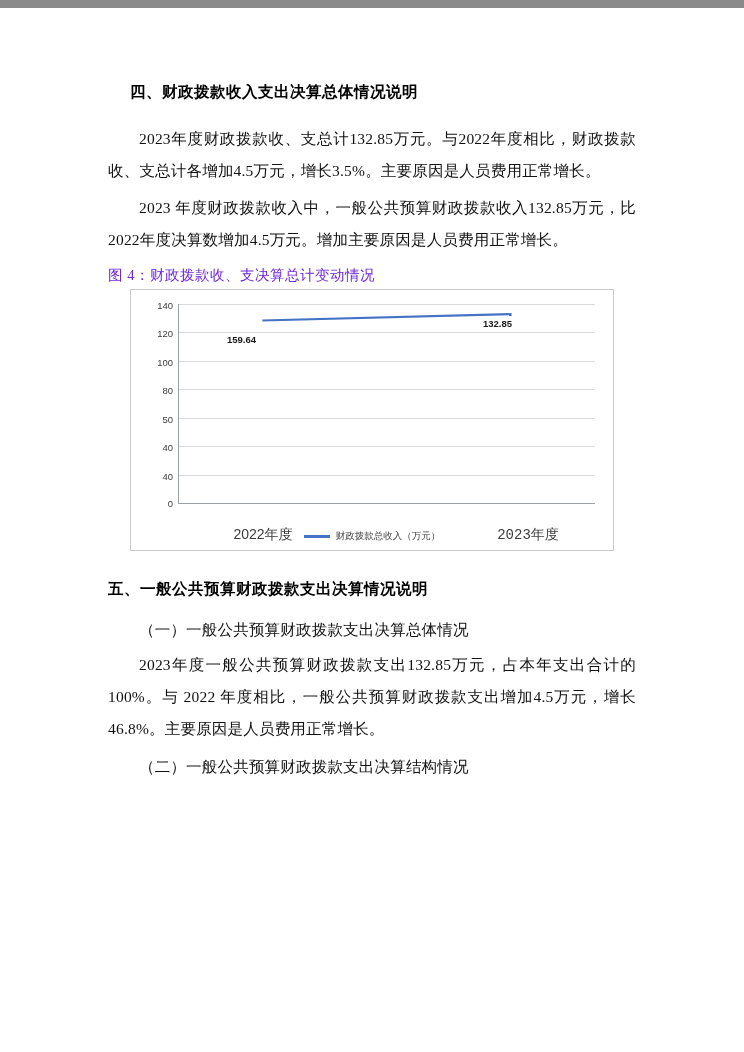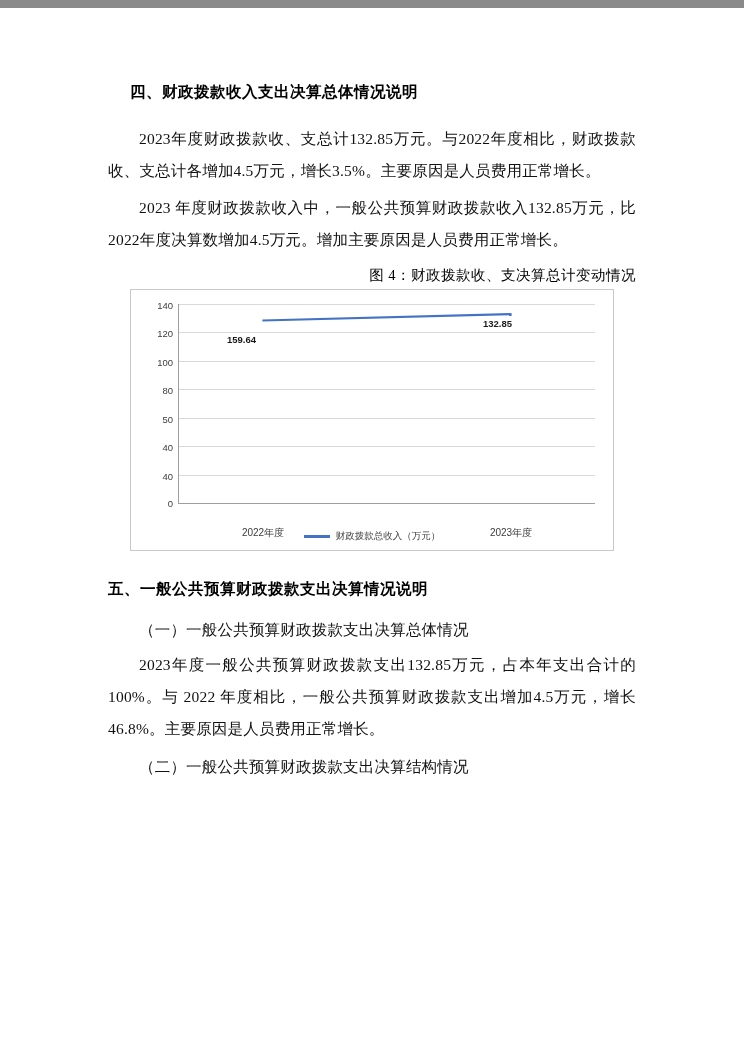--- a/index.html
+++ b/index.html
@@ -53,22 +53,22 @@
   .sub-head {
     font-size: 15.5px;
     line-height: 2.05;
     color: #111;
     margin: 0 0 4px 0;
     text-indent: 2em;
     letter-spacing: 0.2px;
   }
   .fig-caption {
     font-size: 14.5px;
-    text-align: right;
-    color: #000000;
+    text-align: left;
+    color: #6d28d9;
     margin: 10px 0 4px 0;
     letter-spacing: 0.5px;
   }
   
   .chart-box {
     position: relative;
     width: 484px;
     height: 262px;
     margin: 0 auto;
     border: 1px solid #c9c9c9;
@@ -112,21 +112,21 @@
     font-family: "Liberation Sans", sans-serif;
     font-size: 9.5px;
     font-weight: bold;
     color: #1a1a1a;
     white-space: nowrap;
   }
   .xtick {
     position: absolute;
     top: 222px;
     font-family: "Liberation Sans", sans-serif;
-    font-size: 10px;
+    font-size: 14px;
     color: #3c3c3c;
     transform: translateX(-50%);
     white-space: nowrap;
   }
   .legend {
     position: absolute;
     left: 0; right: 0;
     top: 240px;
     display: flex;
     justify-content: center;
@@ -187,21 +187,21 @@
         </div>
 
         <svg class="series-line" viewBox="0 0 419 200" preserveAspectRatio="none">
           <polyline points="84,16.6 335,10.2" fill="none" stroke="#4472c4" stroke-width="2.2"></polyline>
         </svg>
 
         <span class="dlabel" style="left:48px; top:30px;">159.64</span>
         <span class="dlabel" style="left:304px; top:14px;">132.85</span>
 
         <span class="xtick" style="left:84px;">2022年度</span>
-        <span class="xtick" style="left:332px;">2023年度</span>
+        <span class="xtick" style="left:349px;font-family:Liberation Mono, monospace;">2023年度</span>
       </div>
 
       <div class="legend">
         <span class="legend-swatch"></span>
         <span class="legend-label">财政拨款总收入（万元）</span>
       </div>
     </div>
 
     <h2 class="h-section second">五、一般公共预算财政拨款支出决算情况说明</h2>
 

